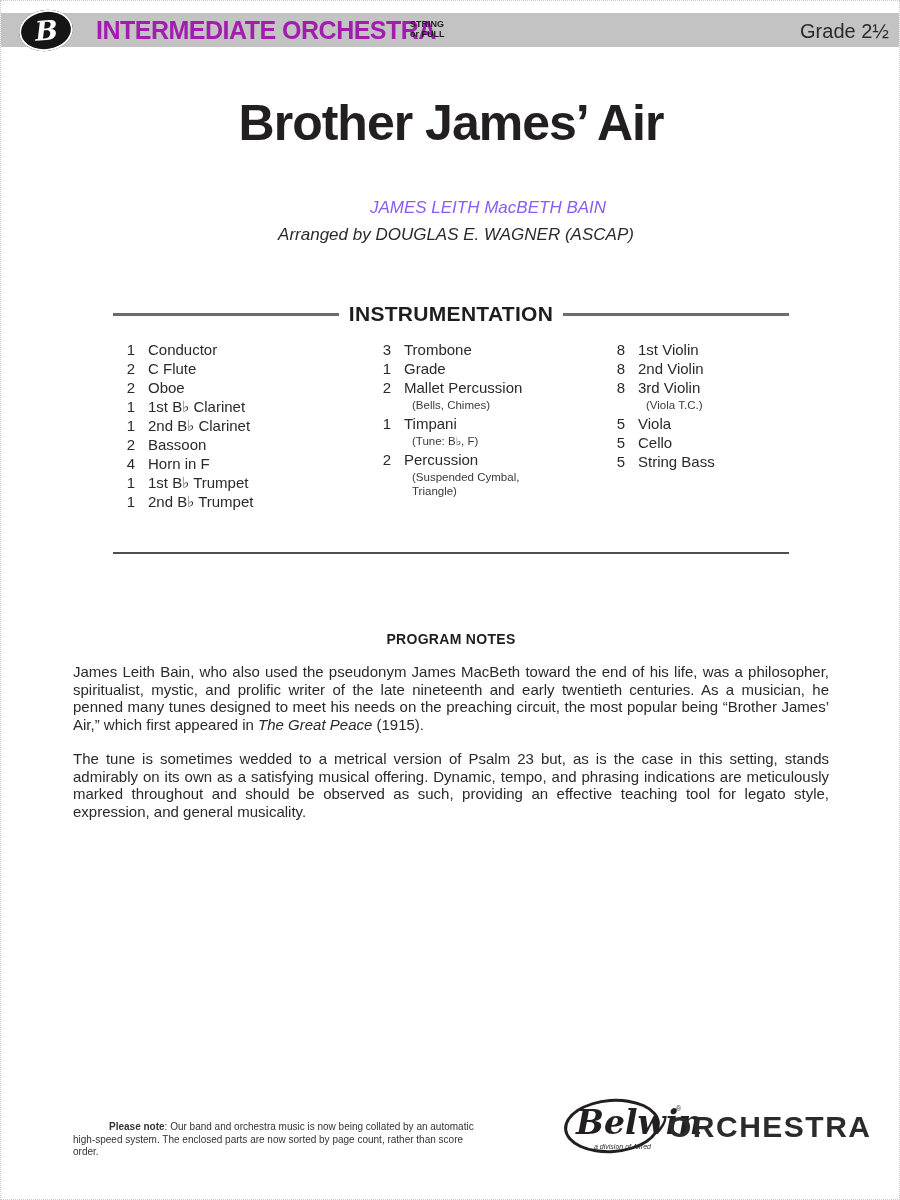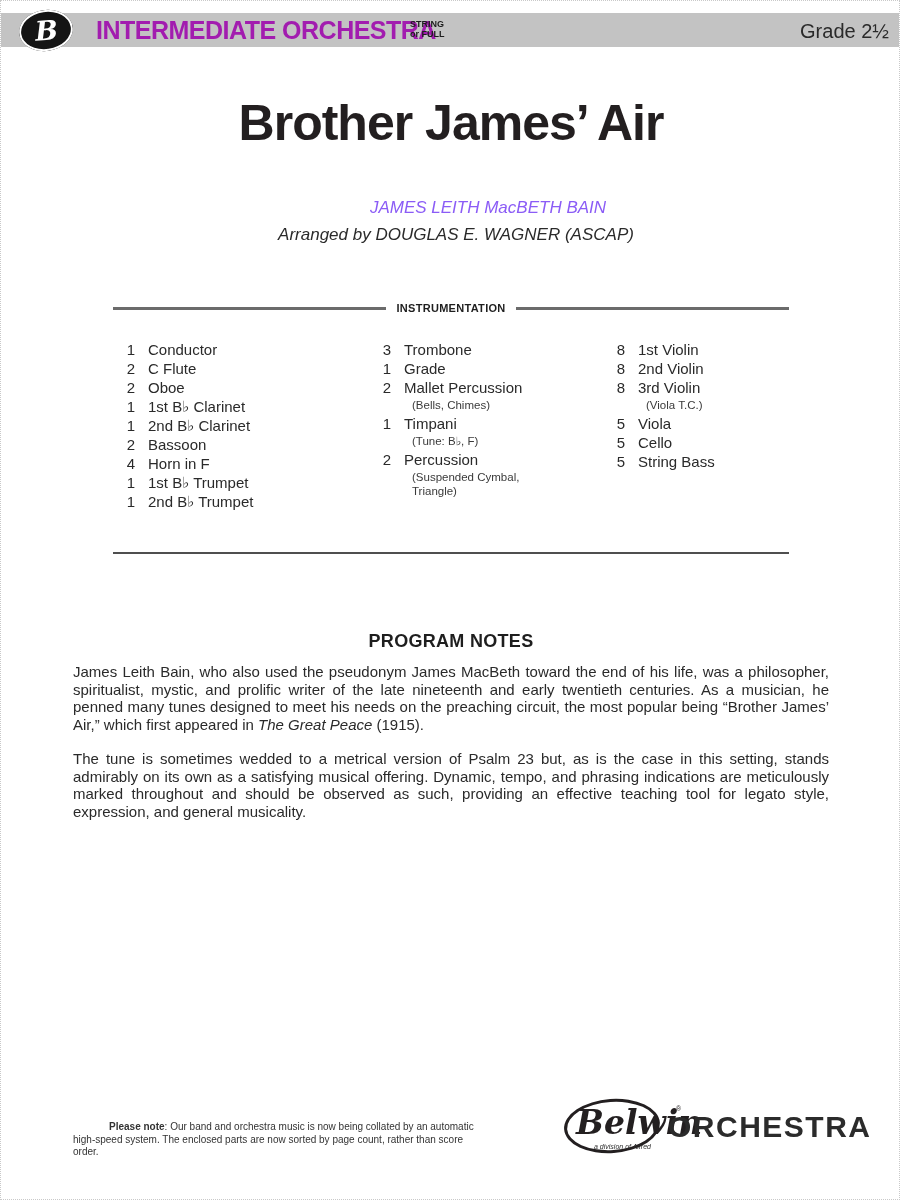--- a/index.html
+++ b/index.html
@@ -46,38 +46,38 @@
     position:absolute;left:0;top:224px;width:868px;text-align:center;
     font-size:17px;font-style:italic;color:#2a2a2a;padding-left:21px;
   }
   
   .inst-heading{
     position:absolute;left:112px;top:301px;width:676px;
     display:flex;align-items:center;gap:10px;
   }
   .inst-heading .rule{flex:1;height:3px;background:#6b6b6b;}
   .inst-heading .label{
-    font-size:11px;font-weight:bold;letter-spacing:0.3px;color:#1e1e1e;white-space:nowrap;
+    font-size:21px;font-weight:bold;letter-spacing:0.3px;color:#1e1e1e;white-space:nowrap;
   }
   .inst-col{position:absolute;top:339px;font-size:15px;color:#2a2a2a;}
   .inst-col-1{left:112px;width:250px;}
   .inst-col-2{left:368px;width:235px;}
   .inst-col-3{left:602px;width:200px;}
   .inst-row{display:flex;line-height:19px;}
   .inst-count{width:22px;text-align:right;flex:none;}
   .inst-name{margin-left:13px;}
   .inst-note{
     margin-left:43px;font-size:11.5px;line-height:14px;color:#3a3a3a;
     white-space:pre-line;padding:1px 0 2px 0;
   }
   
   .long-rule{position:absolute;left:112px;top:551px;width:676px;height:2px;background:#4f4f4f;}
   .pn-heading{
     position:absolute;left:0;top:630px;width:900px;text-align:center;
-    font-size:18px;font-weight:bold;letter-spacing:0.3px;color:#1e1e1e;
+    font-size:14px;font-weight:bold;letter-spacing:0.3px;color:#1e1e1e;
   }
   .pn-para{
     position:absolute;left:72px;width:756px;font-size:15px;line-height:17.6px;
     text-align:justify;color:#2a2a2a;
   }
   .pn-para-1{top:662px;}
   .pn-para-2{top:749px;}
   .italic{font-style:italic;}
   
   .footer-note{

